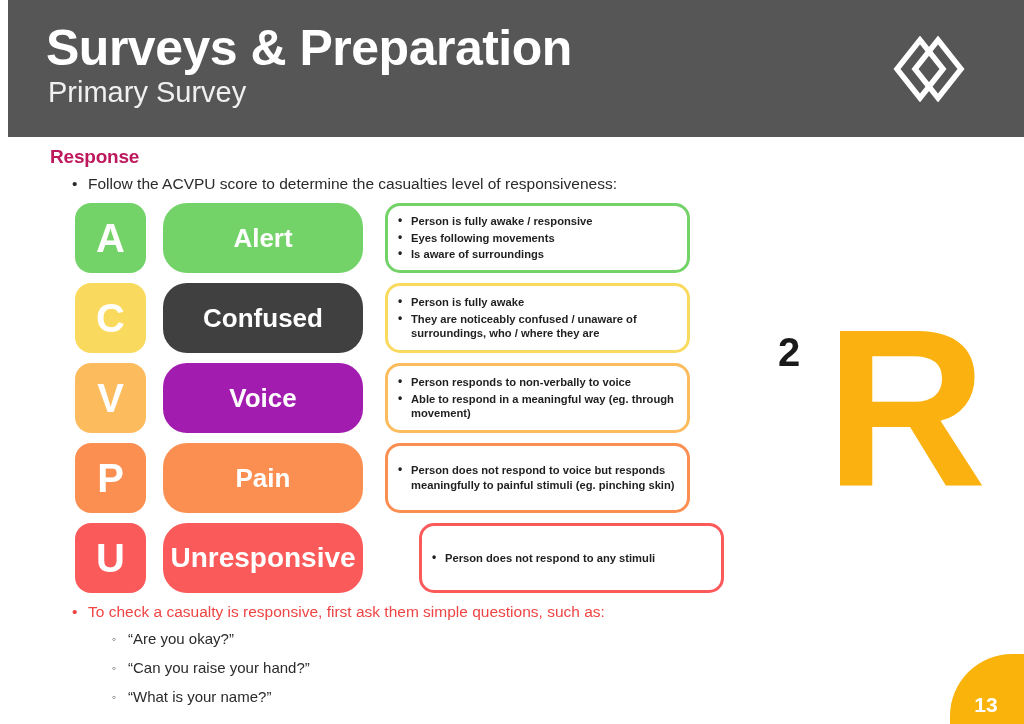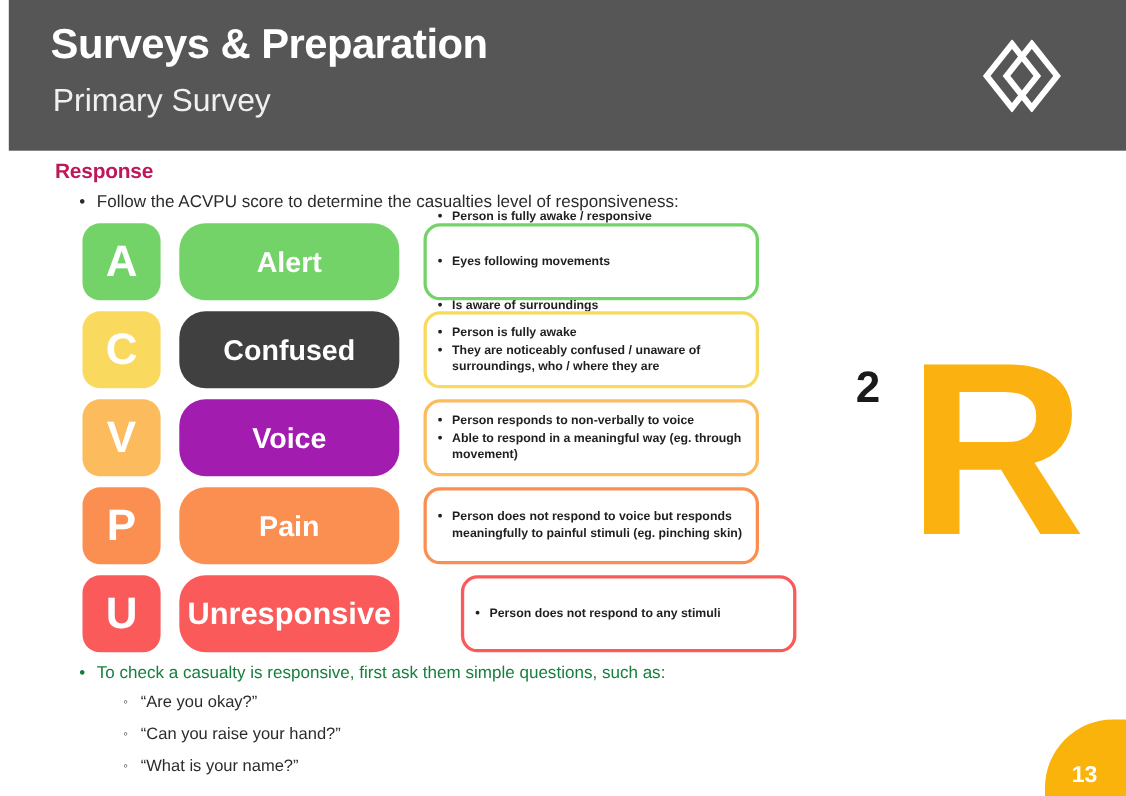--- a/index.html
+++ b/index.html
@@ -27,21 +27,21 @@
     left: 8px;
     top: 0;
     width: 1016px;
     height: 137px;
     background: #565656;
   }
   .header-title {
     position: absolute;
     left: 38px;
     top: 22px;
-    font-size: 38px;
+    font-size: 50px;
     font-weight: bold;
     color: #ffffff;
     letter-spacing: -0.5px;
     line-height: 1.05;
     white-space: nowrap;
   }
   .header-subtitle {
     position: absolute;
     left: 40px;
     top: 77px;
@@ -162,21 +162,21 @@
   }
 
   
   .bottom-block {
     position: absolute;
     left: 72px;
     top: 603px;
   }
   .bottom-bullet {
     font-size: 15.5px;
-    color: #15803d;
+    color: #ef4444;
     white-space: nowrap;
     margin-bottom: 7px;
   }
   .bottom-bullet .dot {
     display: inline-block;
     width: 16px;
   }
   .sub-list {
     margin-top: 9px;
     margin-left: 40px;
@@ -267,21 +267,21 @@
   <div class="section-title">Response</div>
   <div class="lead-bullet">
     <span class="dot">•</span><span>Follow the ACVPU score to determine the casualties level of responsiveness:</span>
   </div>
 
   <div class="acvpu">
 
     <div class="acvpu-row">
       <div class="letter-chip" style="background: rgb(116, 211, 104);">A</div>
       <div class="label-chip" style="background: rgb(116, 211, 104);">Alert</div>
-      <div class="desc-box" style="border-color: rgb(116, 211, 104); gap: 24px;">
+      <div class="desc-box" style="border-color: rgb(116, 211, 104);">
         <div class="desc-item">Person is fully awake / responsive</div>
         <div class="desc-item">Eyes following movements</div>
         <div class="desc-item">Is aware of surroundings</div>
       </div>
     </div>
 
     <div class="acvpu-row">
       <div class="letter-chip" style="background: rgb(250, 218, 94);">C</div>
       <div class="label-chip" style="background: #404040;">Confused</div>
       <div class="desc-box" style="border-color: rgb(250, 218, 94);">

